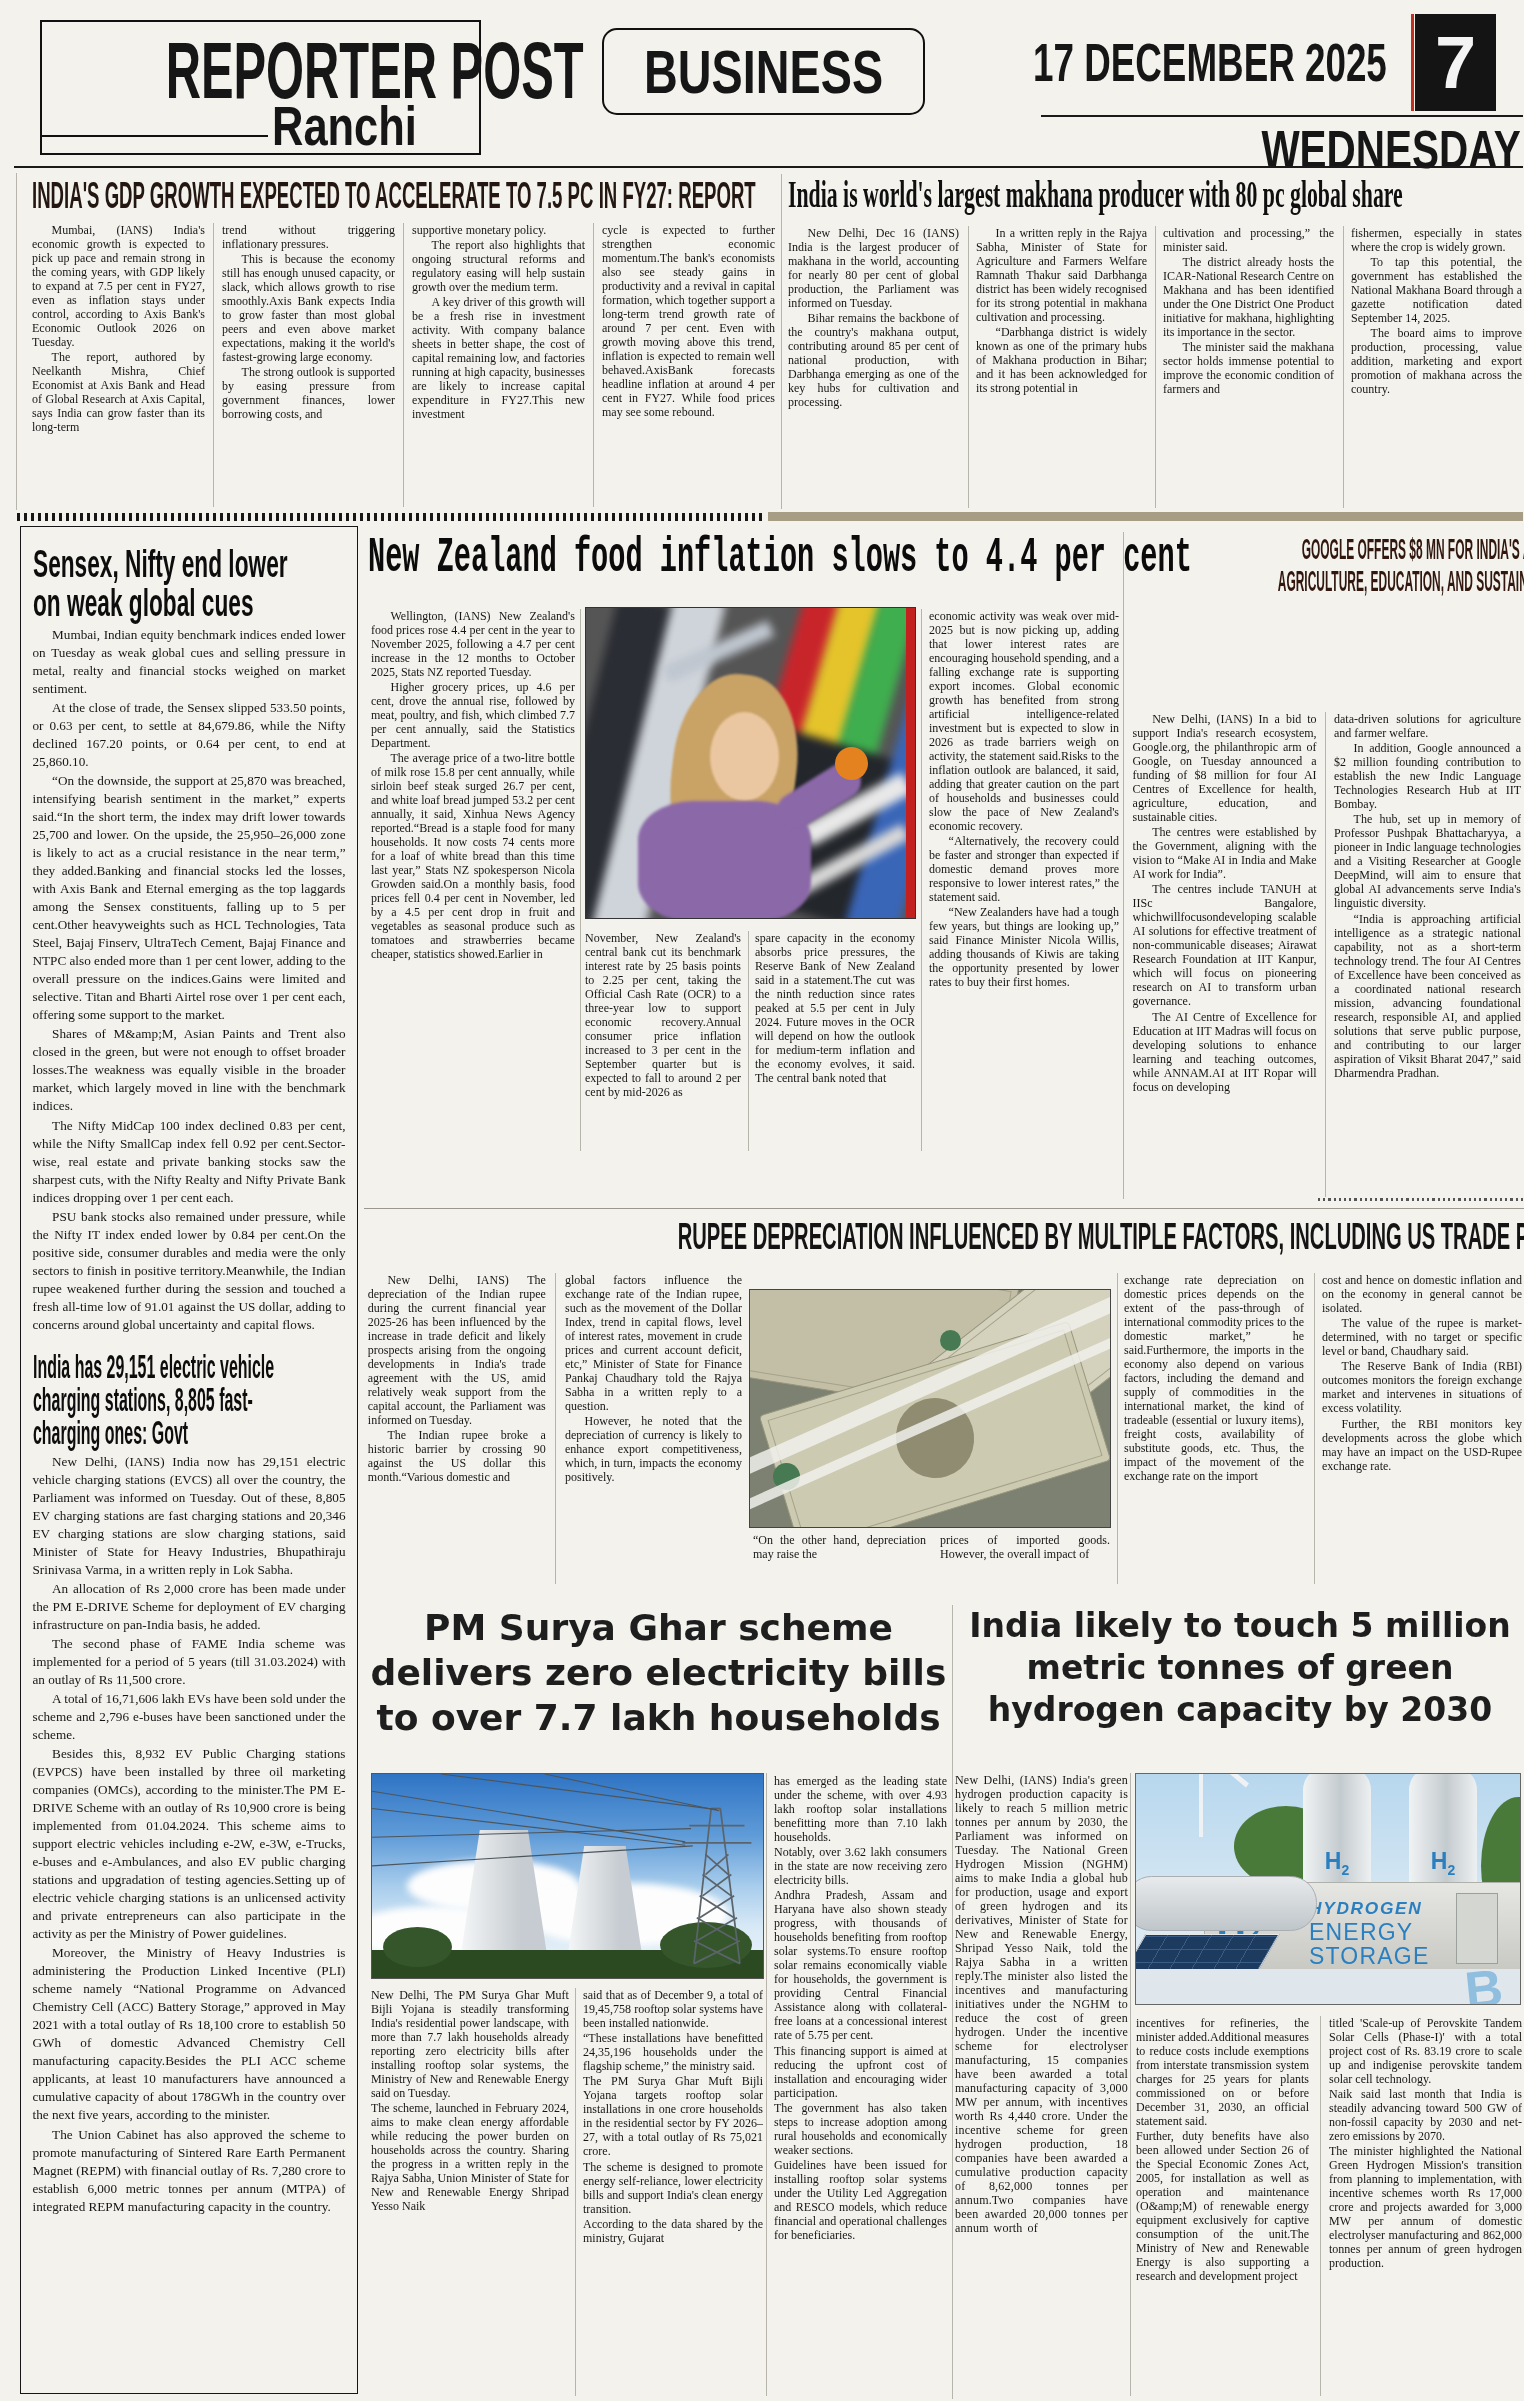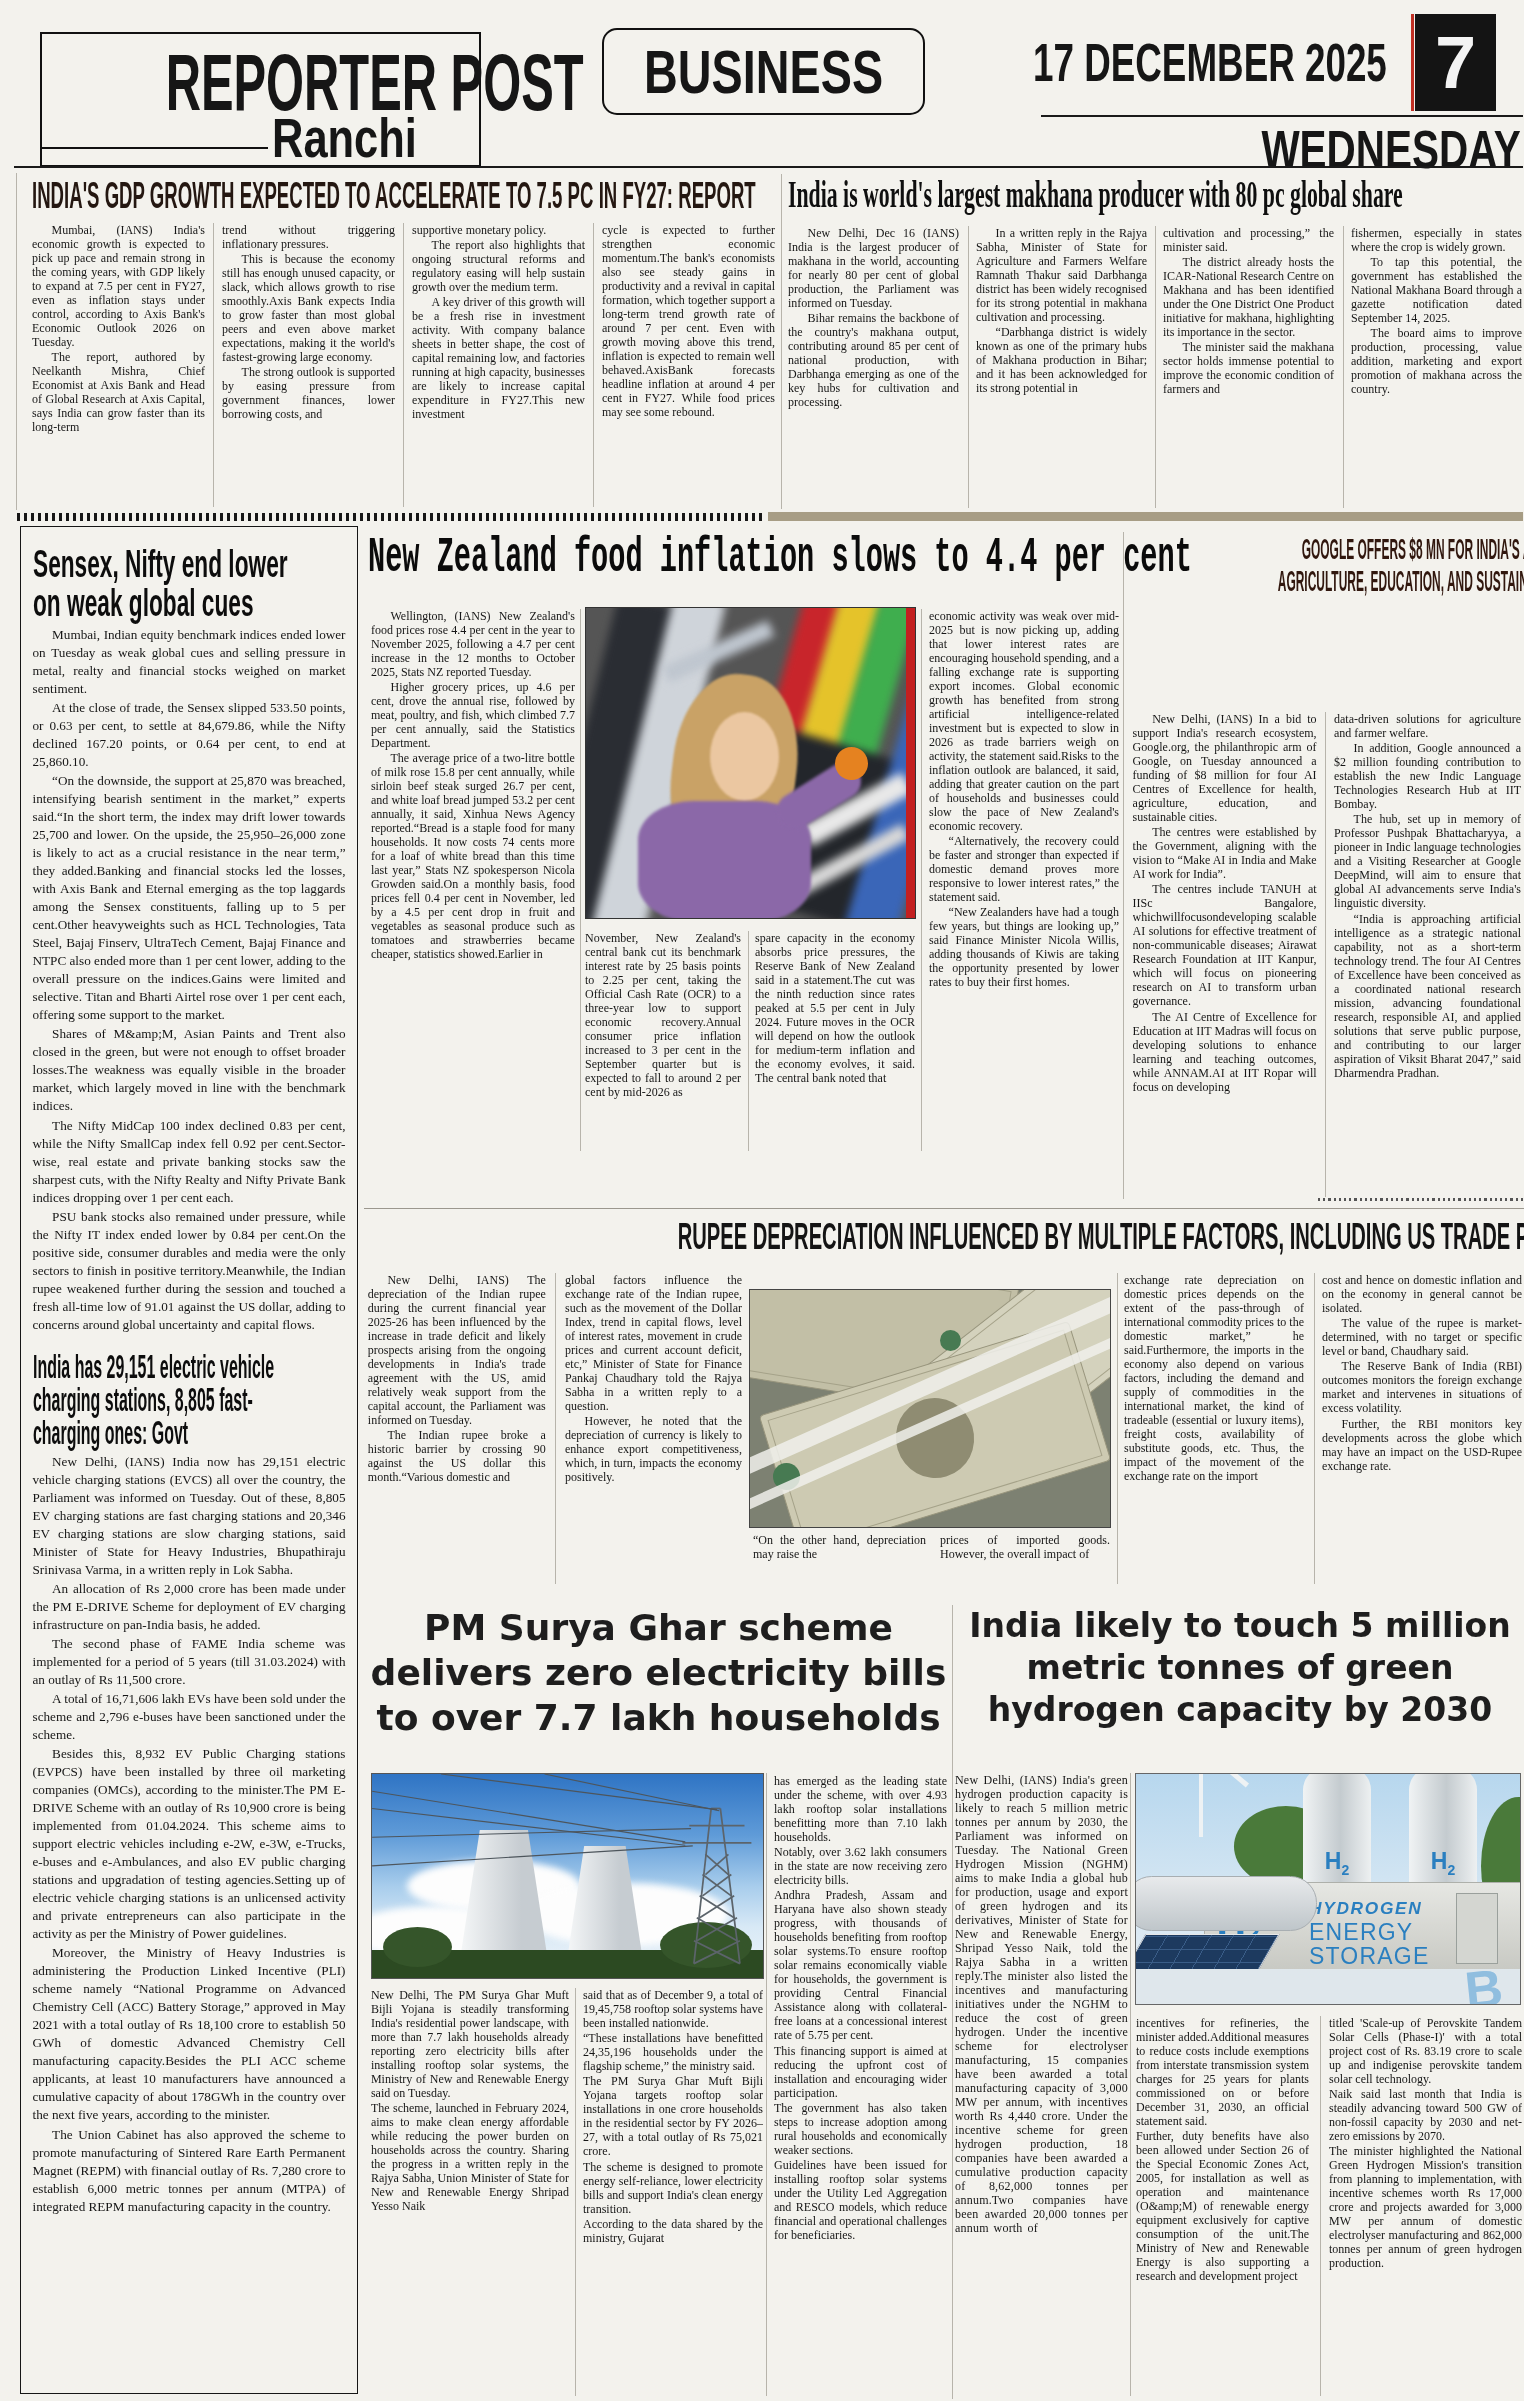--- a/index.html
+++ b/index.html
@@ -10,21 +10,21 @@
   .noindent-all .para{text-indent:0;}
   .colbox{position:absolute;overflow:hidden;}
   .vrule{position:absolute;width:0.6px;background:#b7b4ab;}
   .hrule{position:absolute;background:#1a1a1a;}
   .sx{display:inline-block;white-space:nowrap;transform-origin:0 0;}
   .sxc{display:inline-block;white-space:nowrap;transform-origin:50% 0;}
   .sans{font-family:"Liberation Sans",sans-serif;font-weight:900;}
   .serifhead{font-family:"Liberation Serif",serif;font-weight:700;}
   .photo{position:absolute;overflow:hidden;}
   
-  #masthead-box{left:40px;top:20px;width:437px;height:131px;border:2.3px solid #111;margin-top:12px;}
+  #masthead-box{left:40px;top:20px;width:437px;height:131px;border:2.3px solid #111;}
   #masthead-title{position:absolute;left:16px;top:5.8px;font-size:74px;transform:scale(0.66,1.08);}
   #masthead-underline{position:absolute;left:0;top:113px;width:226px;height:2.3px;background:#111;}
   #masthead-city{position:absolute;left:230px;top:72px;font-size:53px;font-weight:900;transform:scale(0.82,1.05);transform-origin:0 0;font-family:"Liberation Sans",sans-serif;}
   #business-box{left:602px;top:28px;width:319px;height:83px;border:2.3px solid #111;border-radius:15px;display:flex;align-items:center;justify-content:center;}
   #business-label{font-size:55px;transform:scale(0.85,1.12);}
   #date-label{left:1033px;top:30px;font-size:46px;}
   #date-label .sx{transform:scale(0.80,1.18);}
   #pagenum-redline{left:1411px;top:14.4px;width:2.9px;height:97px;background:#c13024;}
   #pagenum-box{left:1415px;top:14.4px;width:81px;height:97px;background:#141414;color:#f4f4f4;display:flex;align-items:center;justify-content:center;font-family:"Liberation Sans",sans-serif;font-weight:900;font-size:74px;}
   #day-rule{left:1041px;top:115px;width:482px;height:1.7px;}

